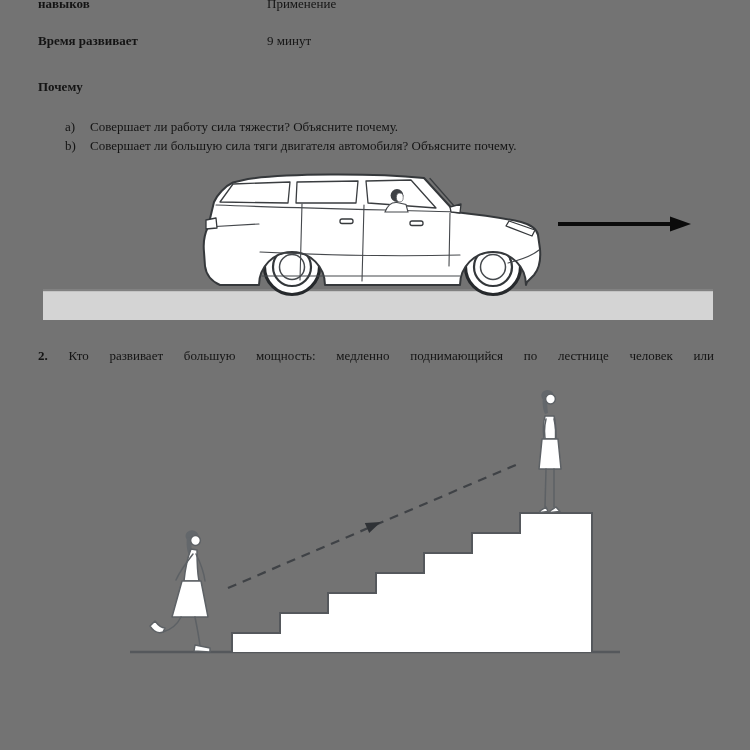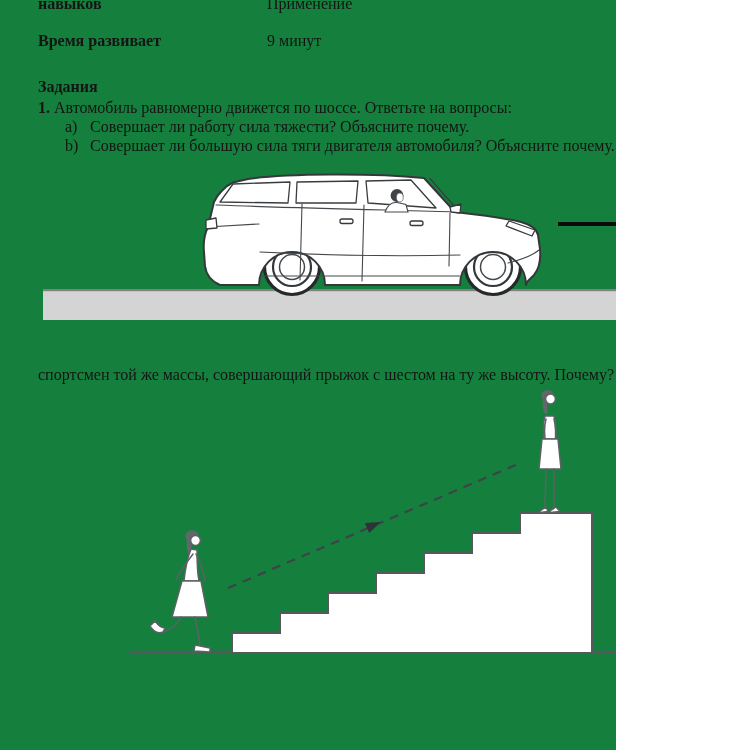--- a/index.html
+++ b/index.html
@@ -1,18 +1,18 @@
 <!DOCTYPE html>
 <html><head>
 <meta charset="utf-8">
 <style>
   html,body{margin:0;padding:0;background:#fff;}
   .doc{
-    position:relative;width:616px;height:750px;background:#15803d;overflow:hidden;
-    font-family:"Liberation Serif", serif;font-size:16px;color:#141414;
+    position:relative;width:750px;height:750px;background:#737373;overflow:hidden;
+    font-family:"Liberation Serif", serif;font-size:13px;color:#141414;
   }
   .line{position:absolute;height:19px;line-height:19px;white-space:nowrap;}
   .b{font-weight:bold;}
   .lbl{position:absolute;left:38px;}
   .val{position:absolute;left:267px;font-weight:normal;}
   .marker{position:absolute;left:65px;}
   .itext{position:absolute;left:90px;}
   .jline{
     position:absolute;left:38px;width:676px;height:19px;line-height:19px;
     text-align:justify;text-align-last:justify;white-space:normal;
@@ -27,25 +27,22 @@
 
   <div class="line" style="top:-6px">
     <span class="lbl b">навыков</span>
     <span class="val">Применение</span>
   </div>
   <div class="line" style="top:31px">
     <span class="lbl b">Время развивает</span>
     <span class="val">9 минут</span>
   </div>
 
-  <div class="line b" style="top:77px;left:38px">Задания</div>
+  <div class="line b" style="top:77px;left:38px">Почему</div>
 
-  <div class="line" style="top:98px;left:38px">
-    <span class="b">1.</span> <span>Автомобиль равномерно движется по шоссе. Ответьте на вопросы:</span>
-  </div>
 
   <div class="line" style="top:117px">
     <span class="marker">a)</span>
     <span class="itext">Совершает ли работу сила тяжести? Объясните почему.</span>
   </div>
   <div class="line" style="top:136px">
     <span class="marker">b)</span>
     <span class="itext">Совершает ли большую сила тяги двигателя автомобиля? Объясните почему.</span>
   </div>
 
@@ -99,21 +96,23 @@
         <path d="M345,44 C348,36 352,34 357,34.5 L366,36.5 L368,44 Z" fill="#ffffff" stroke="#45484c" stroke-width="1.1"></path>
       </g>
 
       <g>
         <line x1="518" y1="56" x2="632" y2="56" stroke="#0b0b0b" stroke-width="4"></line>
         <polygon points="630,48.5 651,56 630,63.5" fill="#0b0b0b"></polygon>
       </g>
     </svg>
   </div>
 
-  <div class="line" style="top:365px;left:38px">спортсмен той же массы, совершающий прыжок с шестом на ту же высоту. Почему?</div>
+  <div class="jline" style="top:346px">
+    <span class="b">2.</span> <span>Кто развивает большую мощность: медленно поднимающийся по лестнице человек или</span>
+  </div>
 
   <div class="fig" style="left:120px;top:383px">
     <svg width="510" height="285" viewBox="0 0 510 285">
 
       <line x1="10" y1="269" x2="500" y2="269" stroke="#55585c" stroke-width="2.6"></line>
 
       <path d="M112,269 L112,250 L160,250 L160,230 L208,230 L208,210 L256,210 L256,190 L304,190 L304,170 L352,170 L352,150 L400,150 L400,130 L472,130 L472,269" fill="#ffffff" stroke="#55585c" stroke-width="2" stroke-linejoin="miter"></path>
 
       <g>
         <line x1="108" y1="205" x2="398" y2="81" stroke="#3f4246" stroke-width="2.2" stroke-dasharray="9 7"></line>

